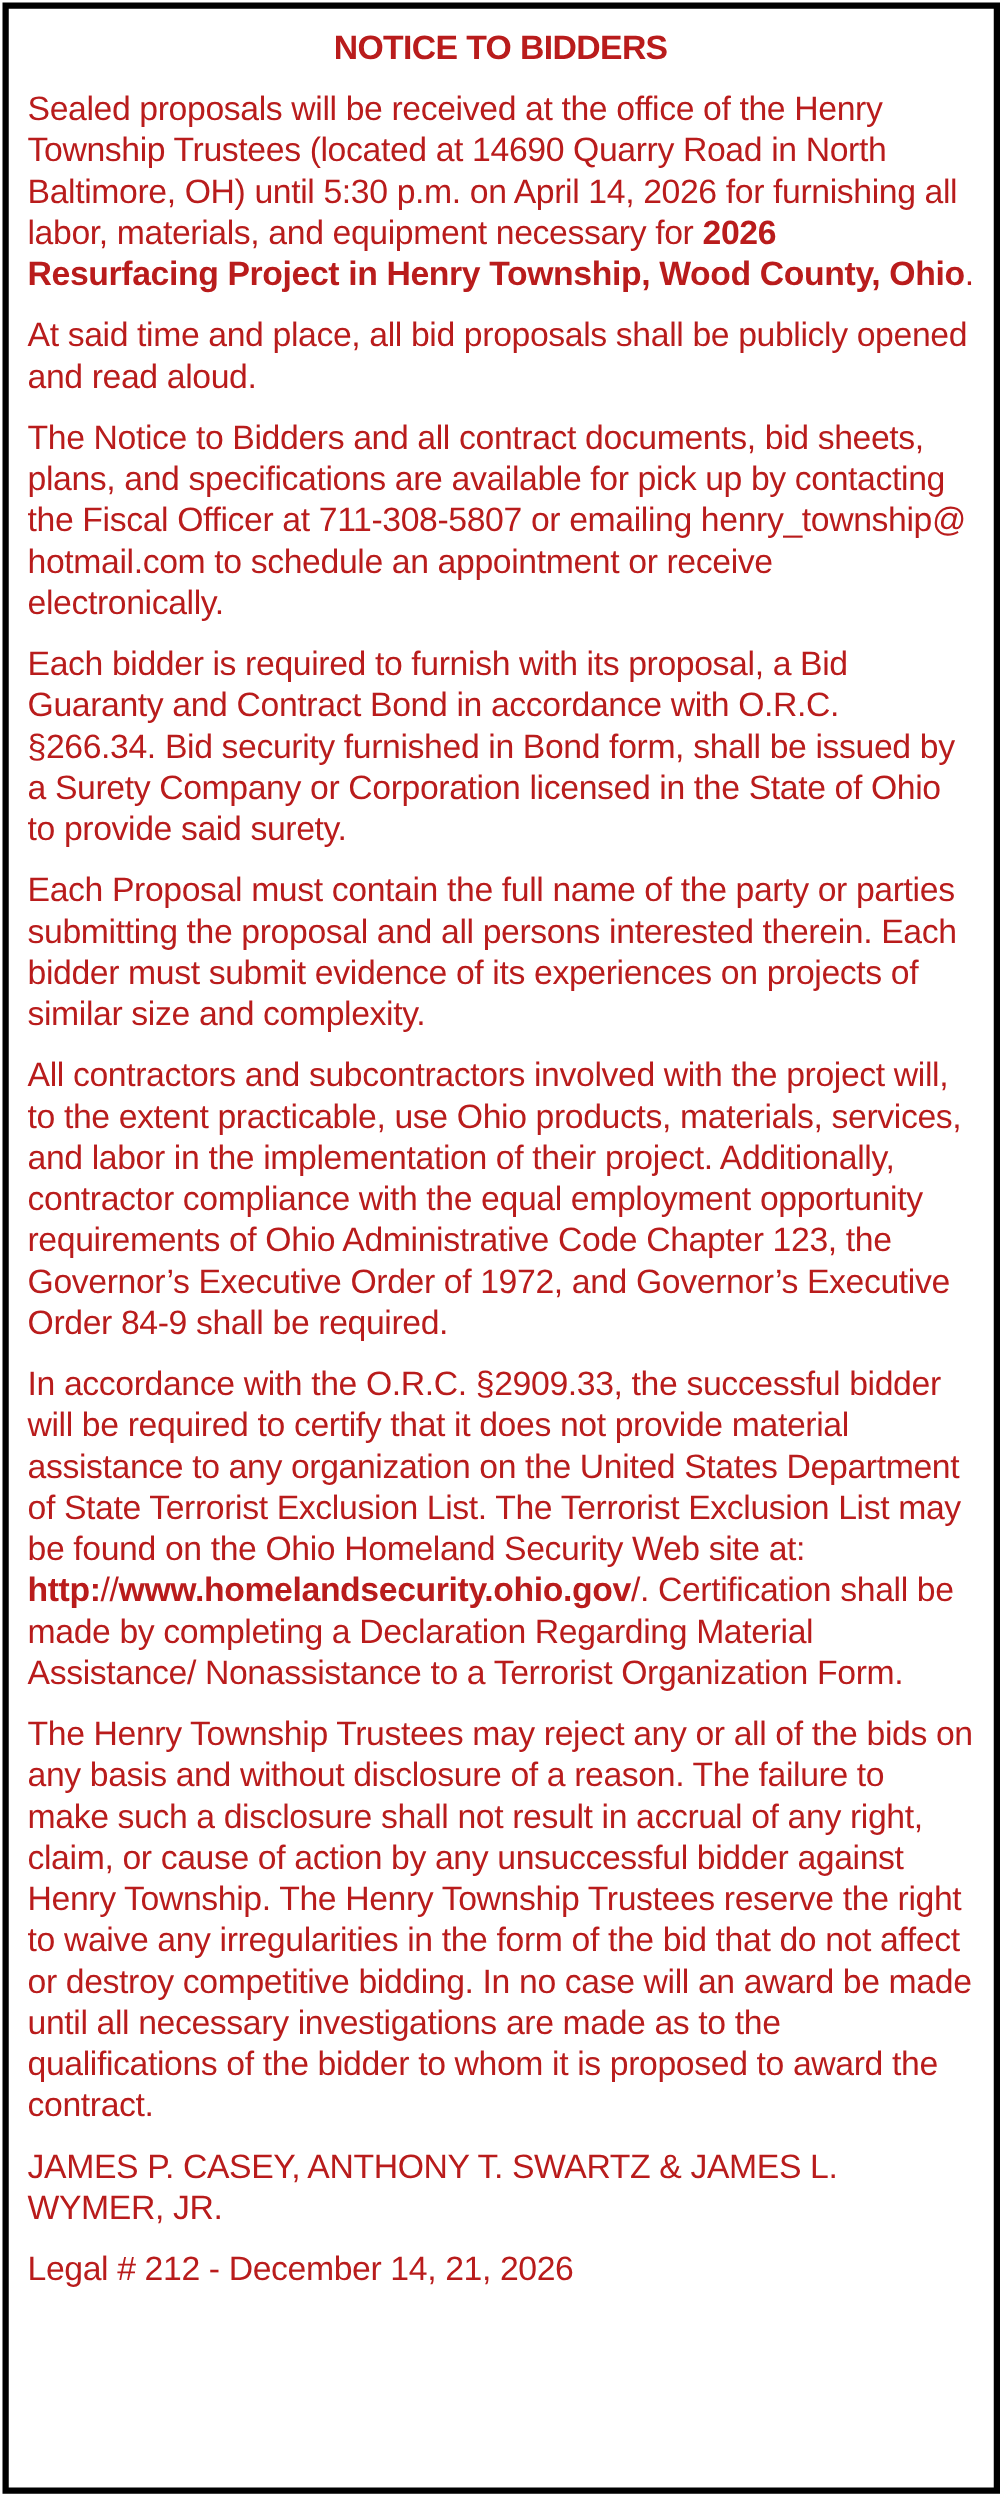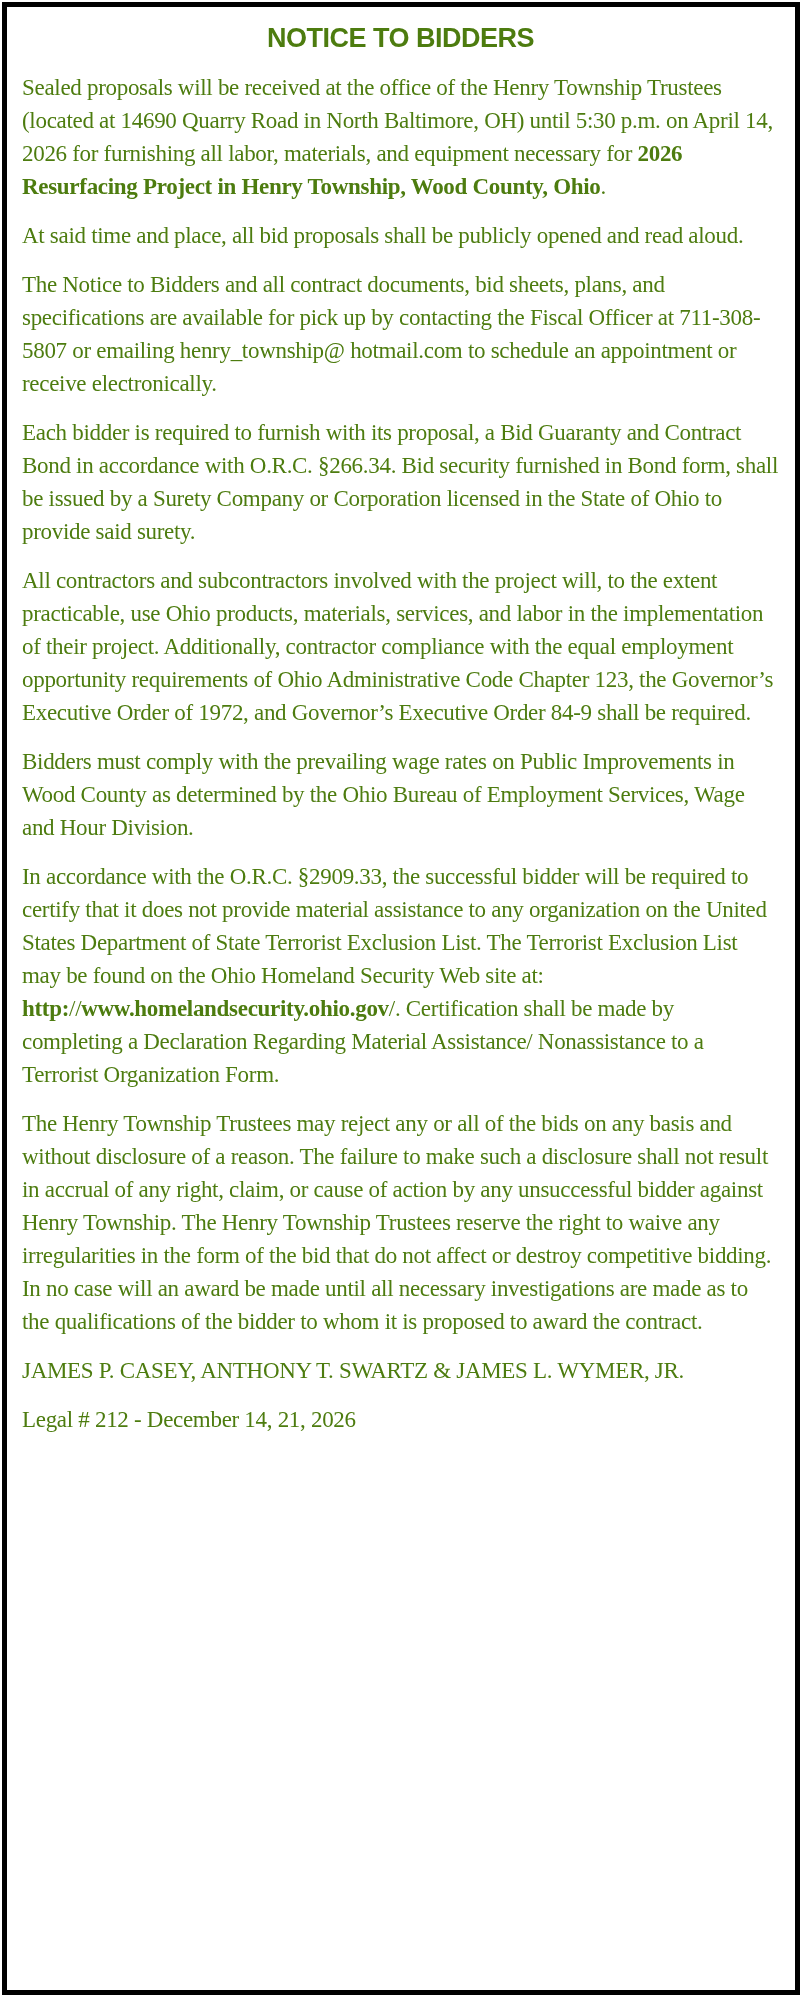--- a/index.html
+++ b/index.html
@@ -18,55 +18,54 @@
     position: absolute;
     left: 2px;
     top: 2px;
     width: 798px;
     height: 1993px;
     box-sizing: border-box;
     border: 5px solid #000000;
     background: #ffffff;
     padding: 10px 16px 12px 15px;
     overflow: hidden;
-    color: #4d7c0f;
+    color: #b91c1c;
   }
   .notice-title {
     font-size: 27px;
     font-weight: bold;
     text-align: center;
     letter-spacing: -0.5px;
     margin: 5px 0 16px 0;
     line-height: 33px;
   }
   .notice-body p {
-    font-size: 23px;
+    font-size: 27px;
     line-height: 33px;
     letter-spacing: -0.3px;
     margin: 0 0 16px 0;
     overflow-wrap: break-word;
-    font-family: Liberation Serif, serif;
   }
   .notice-body p:last-child {
     margin-bottom: 0;
   }
   .b {
     font-weight: bold;
   }
 </style>
 </head>
 <body>
 
 <div class="notice-box">
   <h1 class="notice-title">NOTICE TO BIDDERS</h1>
   <div class="notice-body">
       <p><span>Sealed proposals will be received at the office of the Henry Township Trustees (located at 14690 Quarry Road in North Baltimore, OH) until 5:30 p.m. on April 14, 2026 for furnishing all labor, materials, and equipment necessary for </span><span class="b">2026 Resurfacing Project in Henry Township, Wood County, Ohio</span><span>.</span></p>
       <p><span>At said time and place, all bid proposals shall be publicly opened and read aloud.</span></p>
       <p><span>The Notice to Bidders and all contract documents, bid sheets, plans, and specifications are available for pick up by contacting the Fiscal Officer at 711-308-5807 or emailing henry_township@ hotmail.com to schedule an appointment or receive electronically.</span></p>
       <p><span>Each bidder is required to furnish with its proposal, a Bid Guaranty and Contract Bond in accordance with O.R.C. §266.34. Bid security furnished in Bond form, shall be issued by a Surety Company or Corporation licensed in the State of Ohio to provide said surety.</span></p>
+      <p><span>Each Proposal must contain the full name of the party or parties submitting the proposal and all persons interested therein. Each bidder must submit evidence of its experiences on projects of similar size and complexity.</span></p>
       <p><span>All contractors and subcontractors involved with the project will, to the extent practicable, use Ohio products, materials, services, and labor in the implementation of their project. Additionally, contractor compliance with the equal employment opportunity requirements of Ohio Administrative Code Chapter 123, the Governor’s Executive Order of 1972, and Governor’s Executive Order 84-9 shall be required.</span></p>
-      <p><span>Bidders must comply with the prevailing wage rates on Public Improvements in Wood County as determined by the Ohio Bureau of Employment Services, Wage and Hour Division.</span></p>
       <p><span>In accordance with the O.R.C. §2909.33, the successful bidder will be required to certify that it does not provide material assistance to any organization on the United States Department of State Terrorist Exclusion List. The Terrorist Exclusion List may be found on the Ohio Homeland Security Web site at: </span><span class="b">http:</span><span>//</span><span class="b">www.homelandsecurity.ohio.gov</span><span>/. Certification shall be made by completing a Declaration Regarding Material Assistance/ Nonassistance to a Terrorist Organization Form.</span></p>
       <p><span>The Henry Township Trustees may reject any or all of the bids on any basis and without disclosure of a reason. The failure to make such a disclosure shall not result in accrual of any right, claim, or cause of action by any unsuccessful bidder against Henry Township. The Henry Township Trustees reserve the right to waive any irregularities in the form of the bid that do not affect or destroy competitive bidding. In no case will an award be made until all necessary investigations are made as to the qualifications of the bidder to whom it is proposed to award the contract.</span></p>
       <p><span>JAMES P. CASEY, ANTHONY T. SWARTZ &amp; JAMES L. WYMER, JR.</span></p>
       <p><span>Legal # 212 - December 14, 21, 2026</span></p>
     </div>
 </div>
 
 </body></html>

